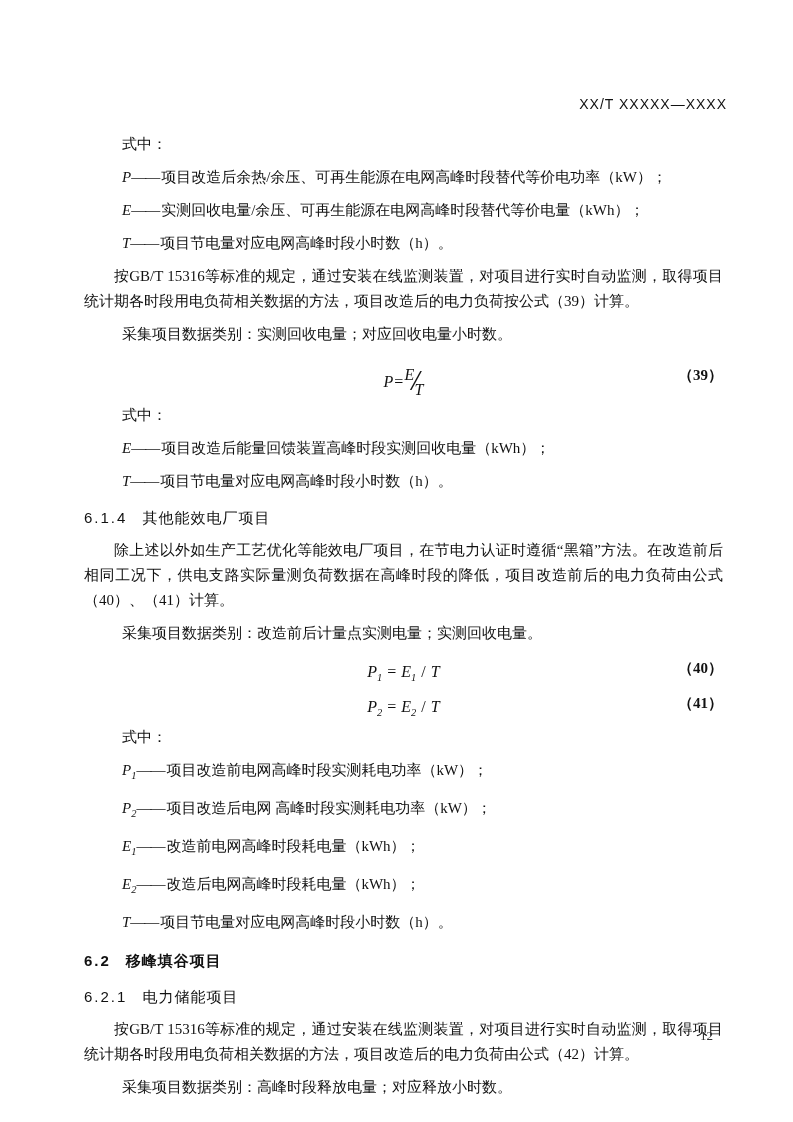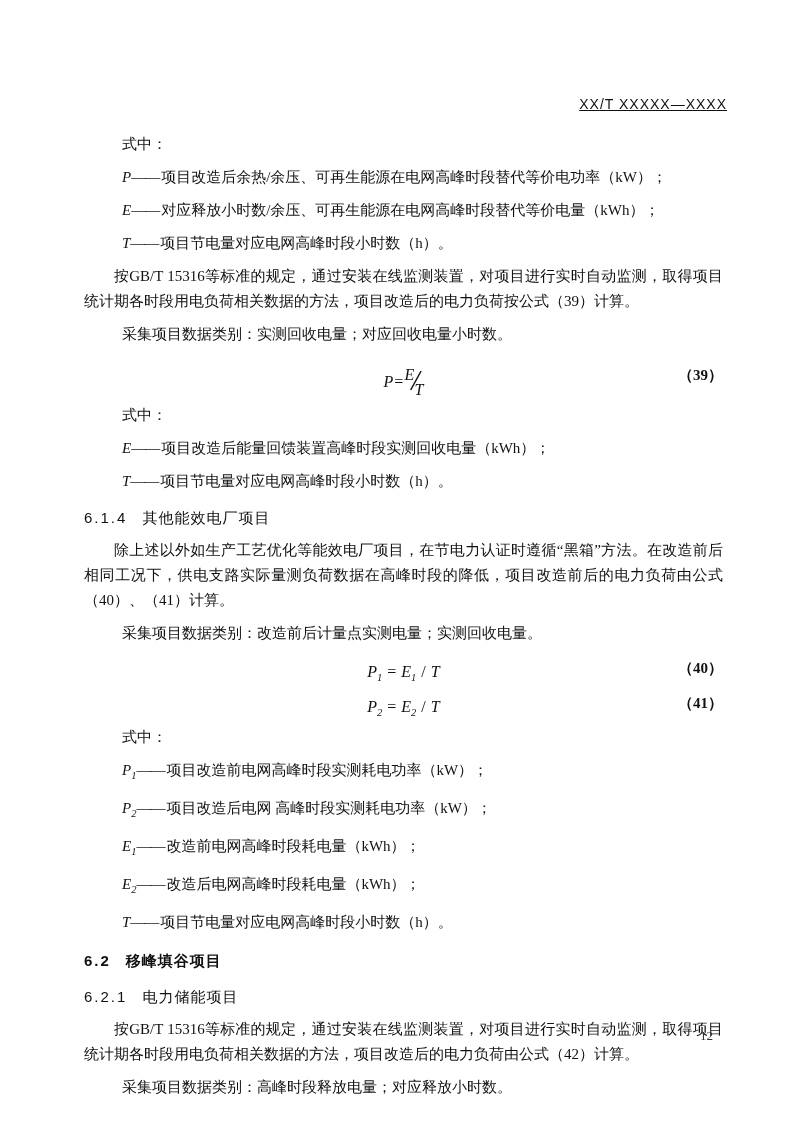--- a/index.html
+++ b/index.html
@@ -18,21 +18,20 @@
     overflow: hidden;
   }
   .header-code {
     position: absolute;
     top: 96px;
     right: 66px;
     font-family: "Liberation Sans", sans-serif;
     font-size: 14px;
     letter-spacing: 1px;
     color: #111;
-    text-decoration: underline;
   }
   .doc-body {
     position: absolute;
     left: 84px;
     right: 70px;
     top: 124px;
   }
   .line {
     line-height: 25px;
     margin: 8px;
@@ -139,21 +138,21 @@
 </style>
 </head>
 <body>
 
 <div class="page">
   <div class="header-code">XX/T XXXXX—XXXX</div>
 
   <div class="doc-body" id="doc-body">
       <div class="line indent">式中：</div>
       <div class="line def"><i class="sym">P</i><span class="dash">——</span><span class="def-text">项目改造后余热/余压、可再生能源在电网高峰时段替代等价电功率（kW）；</span></div>
-      <div class="line def"><i class="sym">E</i><span class="dash">——</span><span class="def-text">对应释放小时数/余压、可再生能源在电网高峰时段替代等价电量（kWh）；</span></div>
+      <div class="line def"><i class="sym">E</i><span class="dash">——</span><span class="def-text">实测回收电量/余压、可再生能源在电网高峰时段替代等价电量（kWh）；</span></div>
       <div class="line def"><i class="sym">T</i><span class="dash">——</span><span class="def-text">项目节电量对应电网高峰时段小时数（h）。</span></div>
       <div class="para">按GB/T 15316等标准的规定，通过安装在线监测装置，对项目进行实时自动监测，取得项目统计期各时段用电负荷相关数据的方法，项目改造后的电力负荷按公式（39）计算。</div>
       <div class="line indent">采集项目数据类别：实测回收电量；对应回收电量小时数。</div>
       <div class="formula-row f-frac"><span class="f-body"><i class="sym">P</i><span class="f-eq">=</span><i class="f-num">E</i><span class="f-slash">/</span><i class="f-den">T</i></span><span class="f-no">（39）</span></div>
       <div class="line indent">式中：</div>
       <div class="line def"><i class="sym">E</i><span class="dash">——</span><span class="def-text">项目改造后能量回馈装置高峰时段实测回收电量（kWh）；</span></div>
       <div class="line def"><i class="sym">T</i><span class="dash">——</span><span class="def-text">项目节电量对应电网高峰时段小时数（h）。</span></div>
       <div class="h3"><span class="hnum">6.1.4</span><span class="htitle">其他能效电厂项目</span></div>
       <div class="para">除上述以外如生产工艺优化等能效电厂项目，在节电力认证时遵循“黑箱”方法。在改造前后相同工况下，供电支路实际量测负荷数据在高峰时段的降低，项目改造前后的电力负荷由公式（40）、（41）计算。</div>
       <div class="line indent">采集项目数据类别：改造前后计量点实测电量；实测回收电量。</div>

